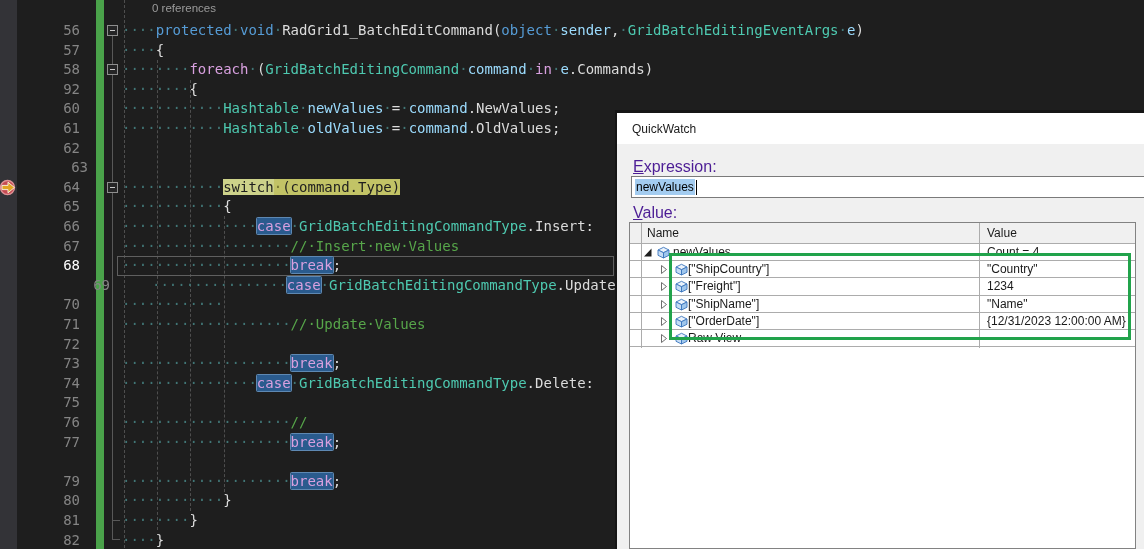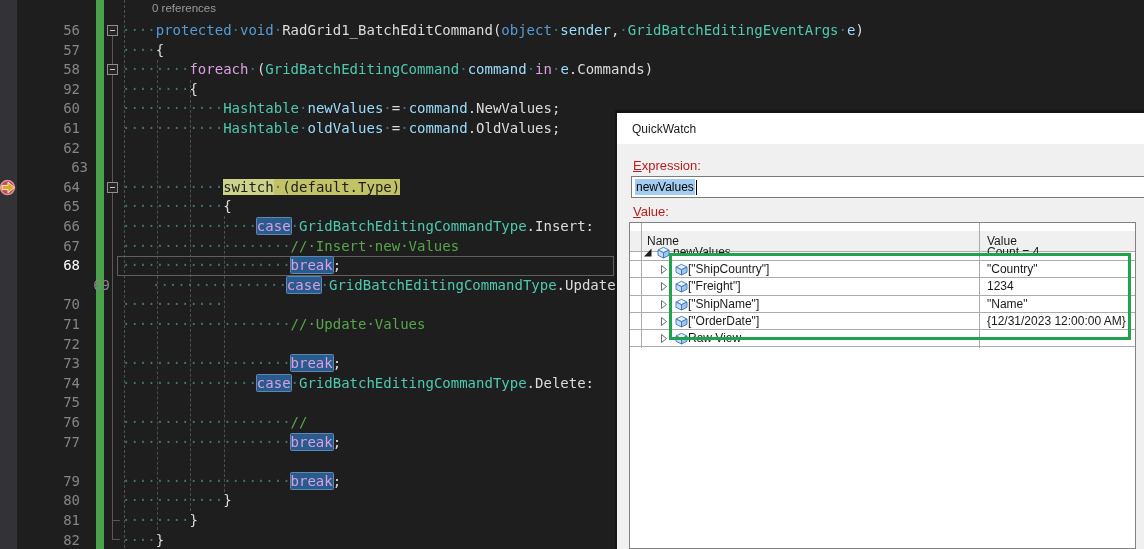--- a/index.html
+++ b/index.html
@@ -29,28 +29,28 @@
   .tk-pun,.tk-mem,.tk-meth{color:#DCDCDC}.tk-com{color:#57A64A}.tk-ws{color:#417676}
   .tk-box{background:#2A5B8E;box-shadow:0 0 0 1px #5E88B2;border-radius:1px}
   .tk-sw{background:#CDD28A;color:#1E1E1E}
   .tk-dws{background:#C2C366;color:#73732F}
   .tk-dtx{background:#C2C366;color:#1E1E1E}
   
   #quickwatch{position:absolute;left:615px;top:110px;width:529px;height:439px;background:#F0F0F0;
               border-left:2px solid #151515;border-top:3px solid #151515;box-sizing:border-box;}
   #qw-titlebar{position:absolute;left:0;top:0;width:100%;height:31px;background:#FFFFFF;}
   #qw-title{position:absolute;left:15px;top:9px;font-size:12px;color:#1A1A1A;}
-  .qw-label{position:absolute;left:16px;font-size:13px;color:#b91c1c;}
+  .qw-label{position:absolute;left:16px;font-size:16px;color:#4c1d95;}
   #qw-exprbox{position:absolute;left:14px;top:63px;right:-2px;height:22px;background:#FFFFFF;
               border:1px solid #7A7A7A;box-sizing:border-box;}
   #qw-exprbox .sel{position:absolute;left:3px;top:2px;font-size:12px;background:#A3CCF0;color:#000;padding:1px 1px;}
   #qw-caret{position:absolute;top:3px;width:1px;height:15px;background:#000;}
   #qw-table{position:absolute;left:12px;top:109px;width:507px;bottom:0;background:#FFFFFF;
             border:1px solid #828282;box-sizing:border-box;overflow:hidden;}
-  #qw-header{position:absolute;left:0;top:8px;width:100%;height:21px;background:#F0F0F0;
+  #qw-header{position:absolute;left:0;top:0;width:100%;height:21px;background:#F0F0F0;
              border-bottom:1px solid #ACACAC;box-sizing:border-box;font-size:12px;color:#1A1A1A;}
   .col-line{position:absolute;top:0;width:1px;height:125px;background:#ACACAC;}
   #qw-rows{position:absolute;left:0;top:21px;width:100%;}
   .qw-row{position:absolute;left:0;width:100%;height:17.2px;border-bottom:1px solid #ACACAC;
           box-sizing:border-box;font-size:12px;color:#1A1A1A;}
   .qw-name{position:absolute;top:1px;white-space:nowrap;}
   .qw-value{position:absolute;left:357px;top:1px;white-space:nowrap;}
   .expander{position:absolute;top:3px;width:10px;height:11px;}
   .cube{position:absolute;top:2px;width:15px;height:13px;}
   #annotation-box{position:absolute;left:39px;top:30px;width:462px;height:87px;
@@ -74,21 +74,21 @@
     <div id="cur-line-box" style="top: 255.7px;"></div>
     <div id="code-lines">
         <div class="code-line" style="top: 21px;"><span class="ln">56</span><div class="fold-box"></div><span class="code-text"><span class="tk-ws">····</span><span class="tk-kw">protected</span><span class="tk-ws">·</span><span class="tk-kw">void</span><span class="tk-ws">·</span><span class="tk-meth">RadGrid1_BatchEditCommand</span><span class="tk-pun">(</span><span class="tk-kw">object</span><span class="tk-ws">·</span><span class="tk-var">sender</span><span class="tk-pun">,</span><span class="tk-ws">·</span><span class="tk-type">GridBatchEditingEventArgs</span><span class="tk-ws">·</span><span class="tk-var">e</span><span class="tk-pun">)</span></span></div>
         <div class="code-line" style="top: 40.6px;"><span class="ln">57</span><span class="code-text"><span class="tk-ws">····</span><span class="tk-pun">{</span></span></div>
         <div class="code-line" style="top: 60.2px;"><span class="ln">58</span><div class="fold-box"></div><span class="code-text"><span class="tk-ws">········</span><span class="tk-ctl">foreach</span><span class="tk-ws">·</span><span class="tk-pun">(</span><span class="tk-type">GridBatchEditingCommand</span><span class="tk-ws">·</span><span class="tk-var">command</span><span class="tk-ws">·</span><span class="tk-ctl">in</span><span class="tk-ws">·</span><span class="tk-var">e</span><span class="tk-pun">.</span><span class="tk-mem">Commands</span><span class="tk-pun">)</span></span></div>
         <div class="code-line" style="top: 79.8px;"><span class="ln">92</span><span class="code-text"><span class="tk-ws">········</span><span class="tk-pun">{</span></span></div>
         <div class="code-line" style="top: 99.4px;"><span class="ln">60</span><span class="code-text"><span class="tk-ws">············</span><span class="tk-type">Hashtable</span><span class="tk-ws">·</span><span class="tk-var">newValues</span><span class="tk-ws">·</span><span class="tk-pun">=</span><span class="tk-ws">·</span><span class="tk-var">command</span><span class="tk-pun">.</span><span class="tk-mem">NewValues</span><span class="tk-pun">;</span></span></div>
         <div class="code-line" style="top: 119px;"><span class="ln">61</span><span class="code-text"><span class="tk-ws">············</span><span class="tk-type">Hashtable</span><span class="tk-ws">·</span><span class="tk-var">oldValues</span><span class="tk-ws">·</span><span class="tk-pun">=</span><span class="tk-ws">·</span><span class="tk-var">command</span><span class="tk-pun">.</span><span class="tk-mem">OldValues</span><span class="tk-pun">;</span></span></div>
         <div class="code-line" style="top: 138.6px;"><span class="ln">62</span><span class="code-text"></span></div>
         <div class="code-line" style="top: 158.2px; margin-left: 8px;"><span class="ln">63</span><span class="code-text"></span></div>
-        <div class="code-line" style="top: 177.8px;"><span class="ln">64</span><div class="fold-box"></div><span class="code-text"><span class="tk-ws">············</span><span class="tk-sw">switch</span><span class="tk-dws">·</span><span class="tk-dtx">(default.Type)</span></span></div>
+        <div class="code-line" style="top: 177.8px;"><span class="ln">64</span><div class="fold-box"></div><span class="code-text"><span class="tk-ws">············</span><span class="tk-sw">switch</span><span class="tk-dws">·</span><span class="tk-dtx">(command.Type)</span></span></div>
         <div class="code-line" style="top: 197.4px;"><span class="ln">65</span><span class="code-text"><span class="tk-ws">············</span><span class="tk-pun">{</span></span></div>
         <div class="code-line" style="top: 217px;"><span class="ln">66</span><span class="code-text"><span class="tk-ws">················</span><span class="tk-ctl tk-box">case</span><span class="tk-ws">·</span><span class="tk-type">GridBatchEditingCommandType</span><span class="tk-pun">.</span><span class="tk-mem">Insert</span><span class="tk-pun">:</span></span></div>
         <div class="code-line" style="top: 236.6px;"><span class="ln">67</span><span class="code-text"><span class="tk-ws">····················</span><span class="tk-com">//·Insert·new·Values</span></span></div>
         <div class="code-line" style="top: 256.2px;"><span class="ln cur">68</span><span class="code-text"><span class="tk-ws">····················</span><span class="tk-ctl tk-box">break</span><span class="tk-pun">;</span></span></div>
         <div class="code-line" style="top: 275.8px; margin-left: 30px;"><span class="ln">69</span><span class="code-text"><span class="tk-ws">················</span><span class="tk-ctl tk-box">case</span><span class="tk-ws">·</span><span class="tk-type">GridBatchEditingCommandType</span><span class="tk-pun">.</span><span class="tk-mem">Update</span><span class="tk-pun">:</span></span></div>
         <div class="code-line" style="top: 295.4px;"><span class="ln">70</span><span class="code-text"><span class="tk-ws">············</span></span></div>
         <div class="code-line" style="top: 315px;"><span class="ln">71</span><span class="code-text"><span class="tk-ws">····················</span><span class="tk-com">//·Update·Values</span></span></div>
         <div class="code-line" style="top: 334.6px;"><span class="ln">72</span><span class="code-text"></span></div>
         <div class="code-line" style="top: 354.2px;"><span class="ln">73</span><span class="code-text"><span class="tk-ws">····················</span><span class="tk-ctl tk-box">break</span><span class="tk-pun">;</span></span></div>
         <div class="code-line" style="top: 373.8px;"><span class="ln">74</span><span class="code-text"><span class="tk-ws">················</span><span class="tk-ctl tk-box">case</span><span class="tk-ws">·</span><span class="tk-type">GridBatchEditingCommandType</span><span class="tk-pun">.</span><span class="tk-mem">Delete</span><span class="tk-pun">:</span></span></div>

